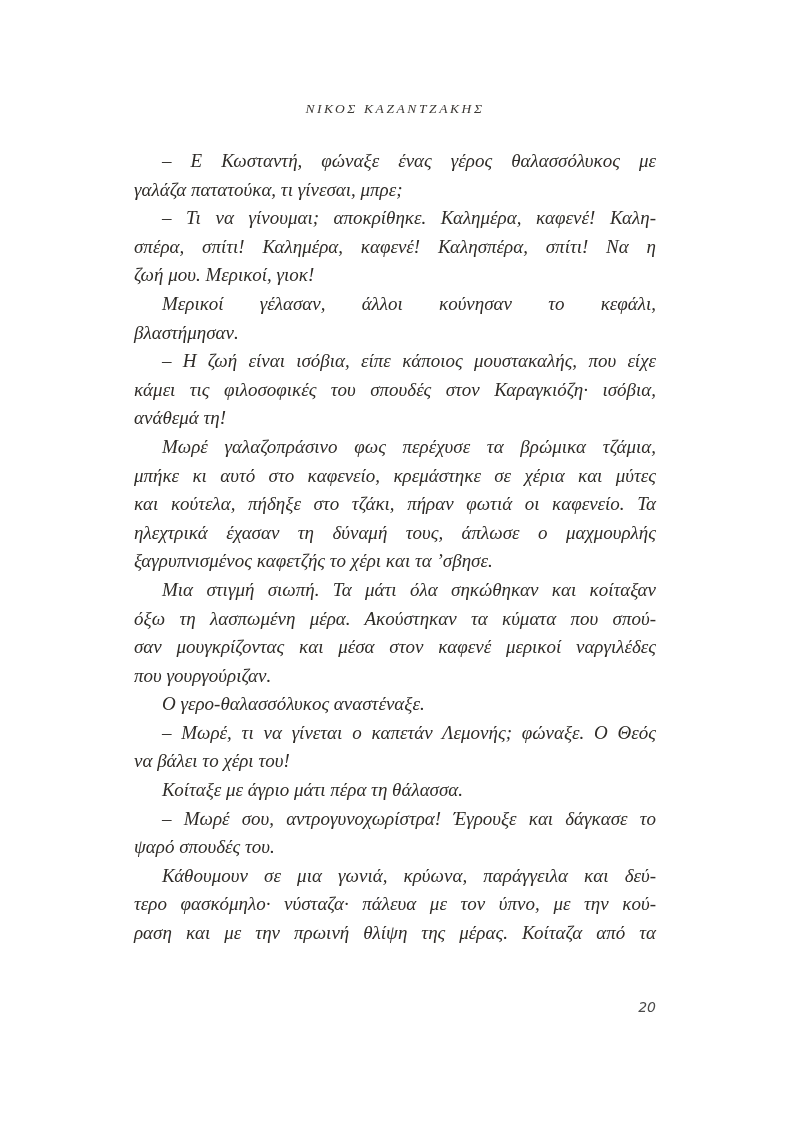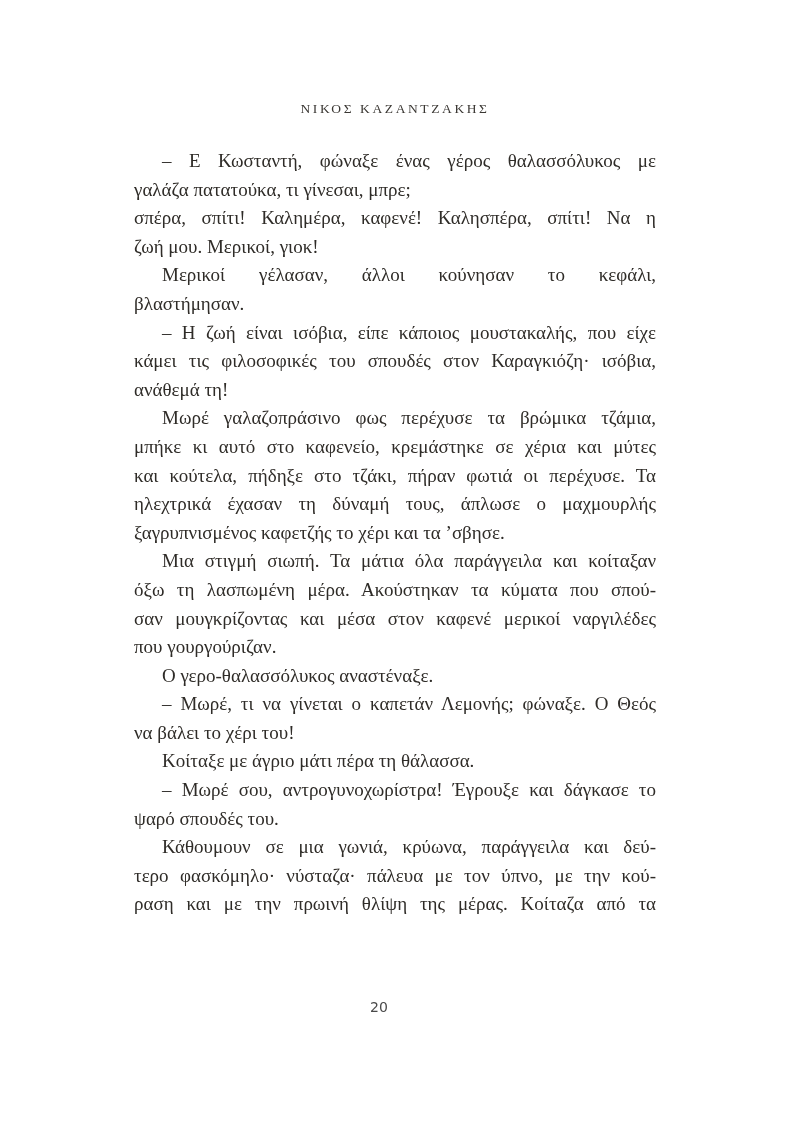--- a/index.html
+++ b/index.html
@@ -7,20 +7,21 @@
     padding: 0;
     background: #ffffff;
   }
   .page {
     position: relative;
     width: 800px;
     height: 1125px;
     background: #ffffff;
     overflow: hidden;
     font-family: "Liberation Serif", "DejaVu Serif", serif;
+    font-style: italic;
   }
   .running-head {
     position: absolute;
     top: 101px;
     left: 0;
     width: 790px;
     text-align: center;
     font-size: 13.5px;
     letter-spacing: 2.6px;
     color: #3a3733;
@@ -43,50 +44,51 @@
   .text-line.para-end {
     text-align: right;
     text-align-last: left;
   }
   .text-line.para-start {
     text-indent: 28px;
   }
   .folio {
     position: absolute;
     top: 999px;
-    left: 118px;
+    left: 134px;
     width: 522px;
-    text-align: center;
+    text-align: right;
     font-family: "DejaVu Sans", "Liberation Sans", sans-serif;
     font-size: 14px;
     color: #4a4a4a;
   }
 </style>
 </head>
 <body>
 
 <div class="page">
   <div class="running-head">ΝΙΚΟΣ ΚΑΖΑΝΤΖΑΚΗΣ</div>
 
   <div class="text-block">
       <div class="text-line para-start">– Ε Κωσταντή, φώναξε ένας γέρος θαλασσόλυκος με</div>
       <div class="text-line para-end">γαλάζα πατατούκα, τι γίνεσαι, μπρε;</div>
+      <div class="text-line para-start">– Τι να γίνουμαι; αποκρίθηκε. Καλημέρα, καφενέ! Καλη-</div>
       <div class="text-line">σπέρα, σπίτι! Καλημέρα, καφενέ! Καλησπέρα, σπίτι! Να η</div>
       <div class="text-line para-end">ζωή μου. Μερικοί, γιοκ!</div>
       <div class="text-line para-start">Μερικοί γέλασαν, άλλοι κούνησαν το κεφάλι,</div>
       <div class="text-line para-end">βλαστήμησαν.</div>
       <div class="text-line para-start">– Η ζωή είναι ισόβια, είπε κάποιος μουστακαλής, που είχε</div>
       <div class="text-line">κάμει τις φιλοσοφικές του σπουδές στον Καραγκιόζη· ισόβια,</div>
       <div class="text-line para-end">ανάθεμά τη!</div>
       <div class="text-line para-start">Μωρέ γαλαζοπράσινο φως περέχυσε τα βρώμικα τζάμια,</div>
       <div class="text-line">μπήκε κι αυτό στο καφενείο, κρεμάστηκε σε χέρια και μύτες</div>
-      <div class="text-line">και κούτελα, πήδηξε στο τζάκι, πήραν φωτιά οι περέχυσε. Τα</div>
+      <div class="text-line">και κούτελα, πήδηξε στο τζάκι, πήραν φωτιά οι καφενείο. Τα</div>
       <div class="text-line">ηλεχτρικά έχασαν τη δύναμή τους, άπλωσε ο μαχμουρλής</div>
       <div class="text-line para-end">ξαγρυπνισμένος καφετζής το χέρι και τα ’σβησε.</div>
-      <div class="text-line para-start">Μια στιγμή σιωπή. Τα μάτια όλα παράγγειλα και κοίταξαν</div>
+      <div class="text-line para-start">Μια στιγμή σιωπή. Τα μάτι όλα σηκώθηκαν και κοίταξαν</div>
       <div class="text-line">όξω τη λασπωμένη μέρα. Ακούστηκαν τα κύματα που σπού-</div>
       <div class="text-line">σαν μουγκρίζοντας και μέσα στον καφενέ μερικοί ναργιλέδες</div>
       <div class="text-line para-end">που γουργούριζαν.</div>
       <div class="text-line para-start para-end">Ο γερο-θαλασσόλυκος αναστέναξε.</div>
       <div class="text-line para-start">– Μωρέ, τι να γίνεται ο καπετάν Λεμονής; φώναξε. Ο Θεός</div>
       <div class="text-line para-end">να βάλει το χέρι του!</div>
       <div class="text-line para-start para-end">Κοίταξε με άγριο μάτι πέρα τη θάλασσα.</div>
       <div class="text-line para-start">– Μωρέ σου, αντρογυνοχωρίστρα! Έγρουξε και δάγκασε το</div>
       <div class="text-line para-end">ψαρό σπουδές του.</div>
       <div class="text-line para-start">Κάθουμουν σε μια γωνιά, κρύωνα, παράγγειλα και δεύ-</div>

